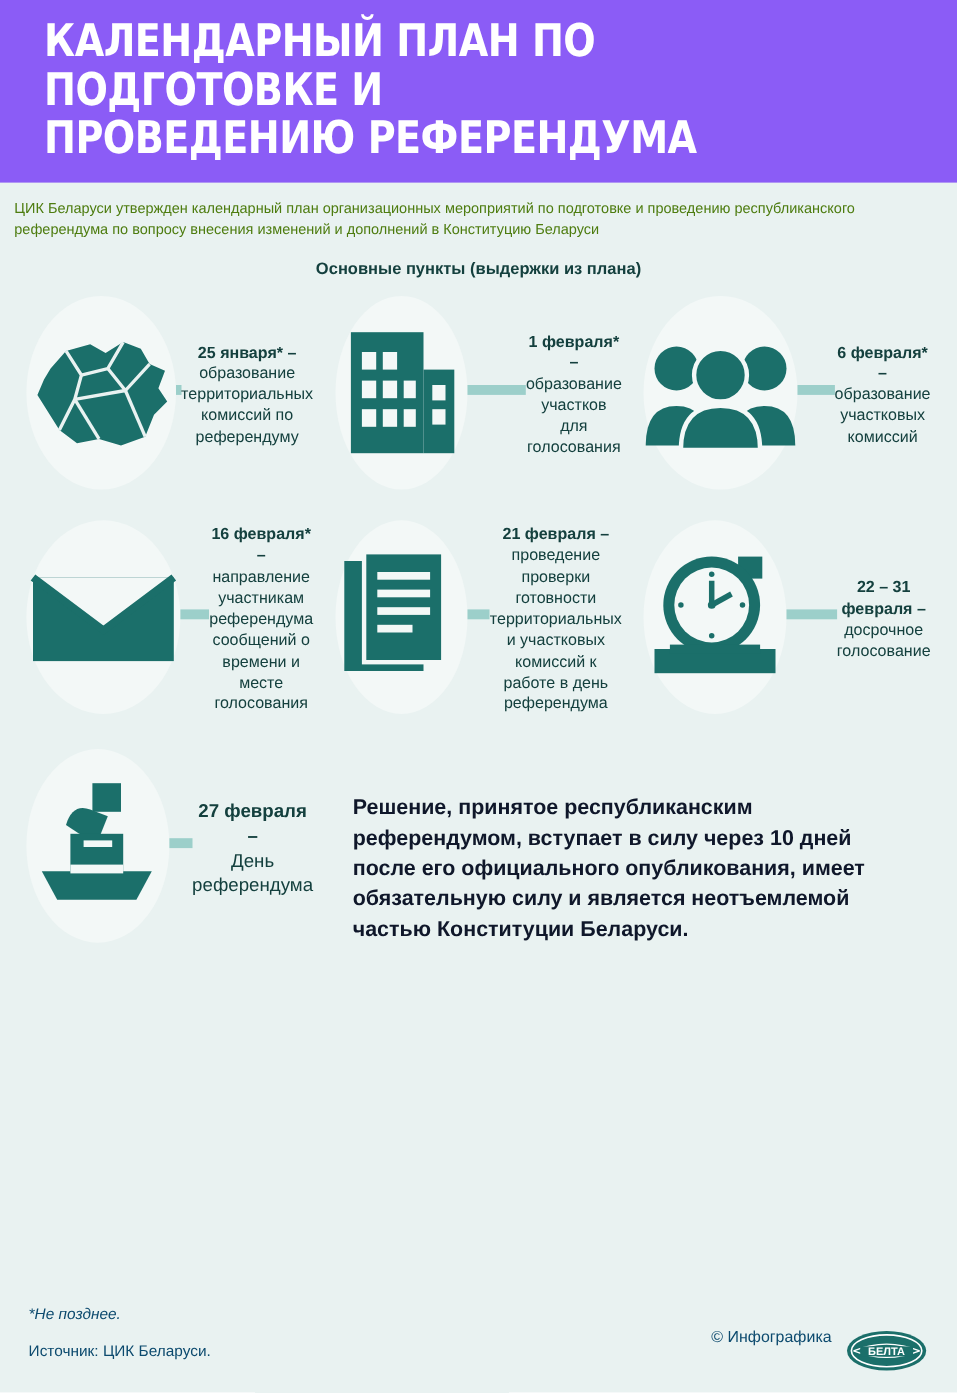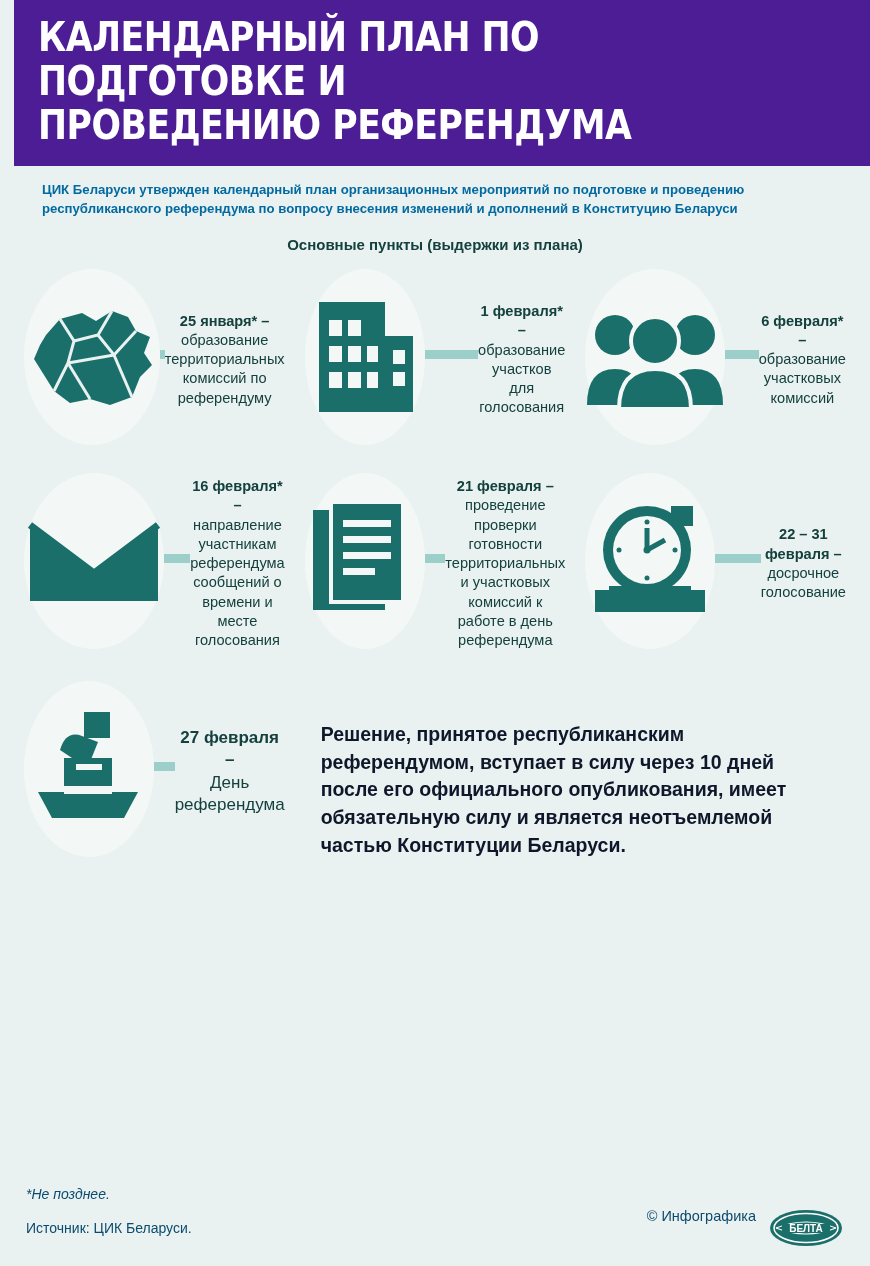--- a/index.html
+++ b/index.html
@@ -13,45 +13,44 @@
   }
   .poster {
     position: relative;
     width: 870px;
     height: 1266px;
     background: #e9f2f1;
     overflow: hidden;
   }
   
   .header {
-    background: #4c1d95;
-    padding: 16px 24px 18px 24px;
-    margin-left: 14px;
+    background: #8b5cf6;
+    padding: 16px 24px 18px 40px;
   }
   .header h1 {
     margin: 0;
     color: #ffffff;
     font-size: 41px;
     line-height: 1.07;
     font-weight: bold;
     letter-spacing: -0.5px;
     font-family: "DejaVu Sans Condensed", "Liberation Sans Narrow", "Liberation Sans", sans-serif;
     transform: scaleX(0.94);
     transform-origin: left center;
     text-transform: uppercase;
   }
   .header .line2 { display: block; }
 
   
   .intro {
-    padding: 14px 26px 0 42px;
-    color: #0369a1;
+    padding: 14px 26px 0 13px;
+    color: #4d7c0f;
     font-size: 13.2px;
     line-height: 1.45;
-    font-weight: 700;
+    font-weight: 400;
   }
   .subtitle {
     text-align: center;
     font-size: 15px;
     font-weight: bold;
     color: #14403e;
     padding: 18px 0 10px 0;
   }
 
   

